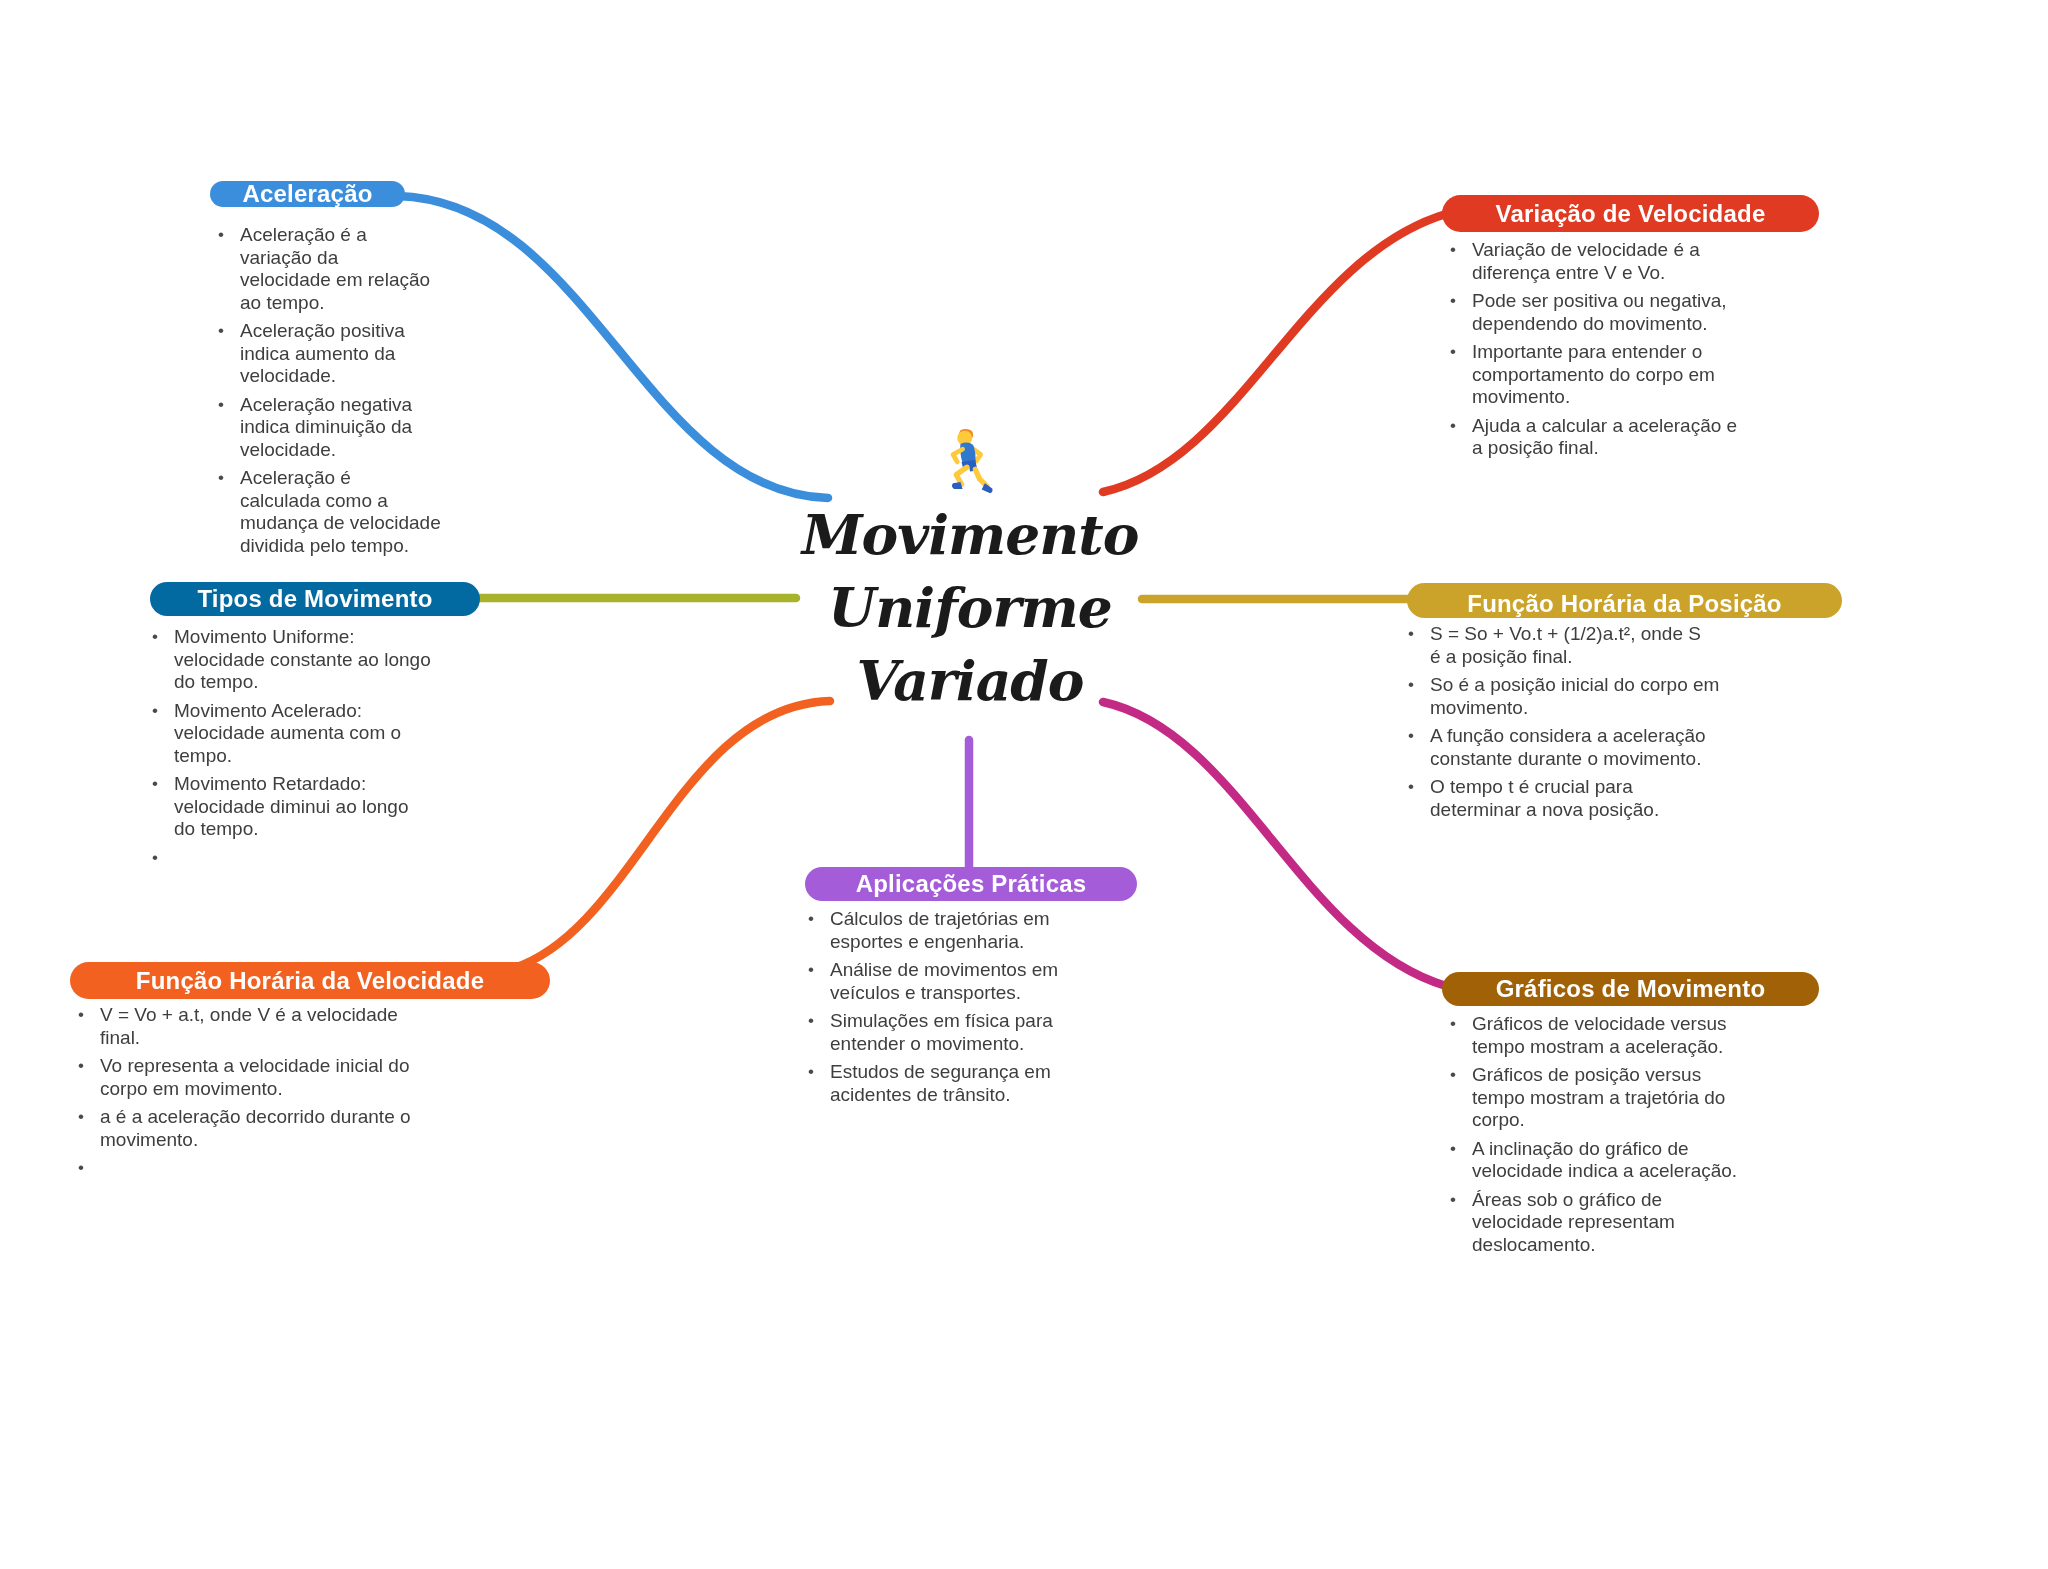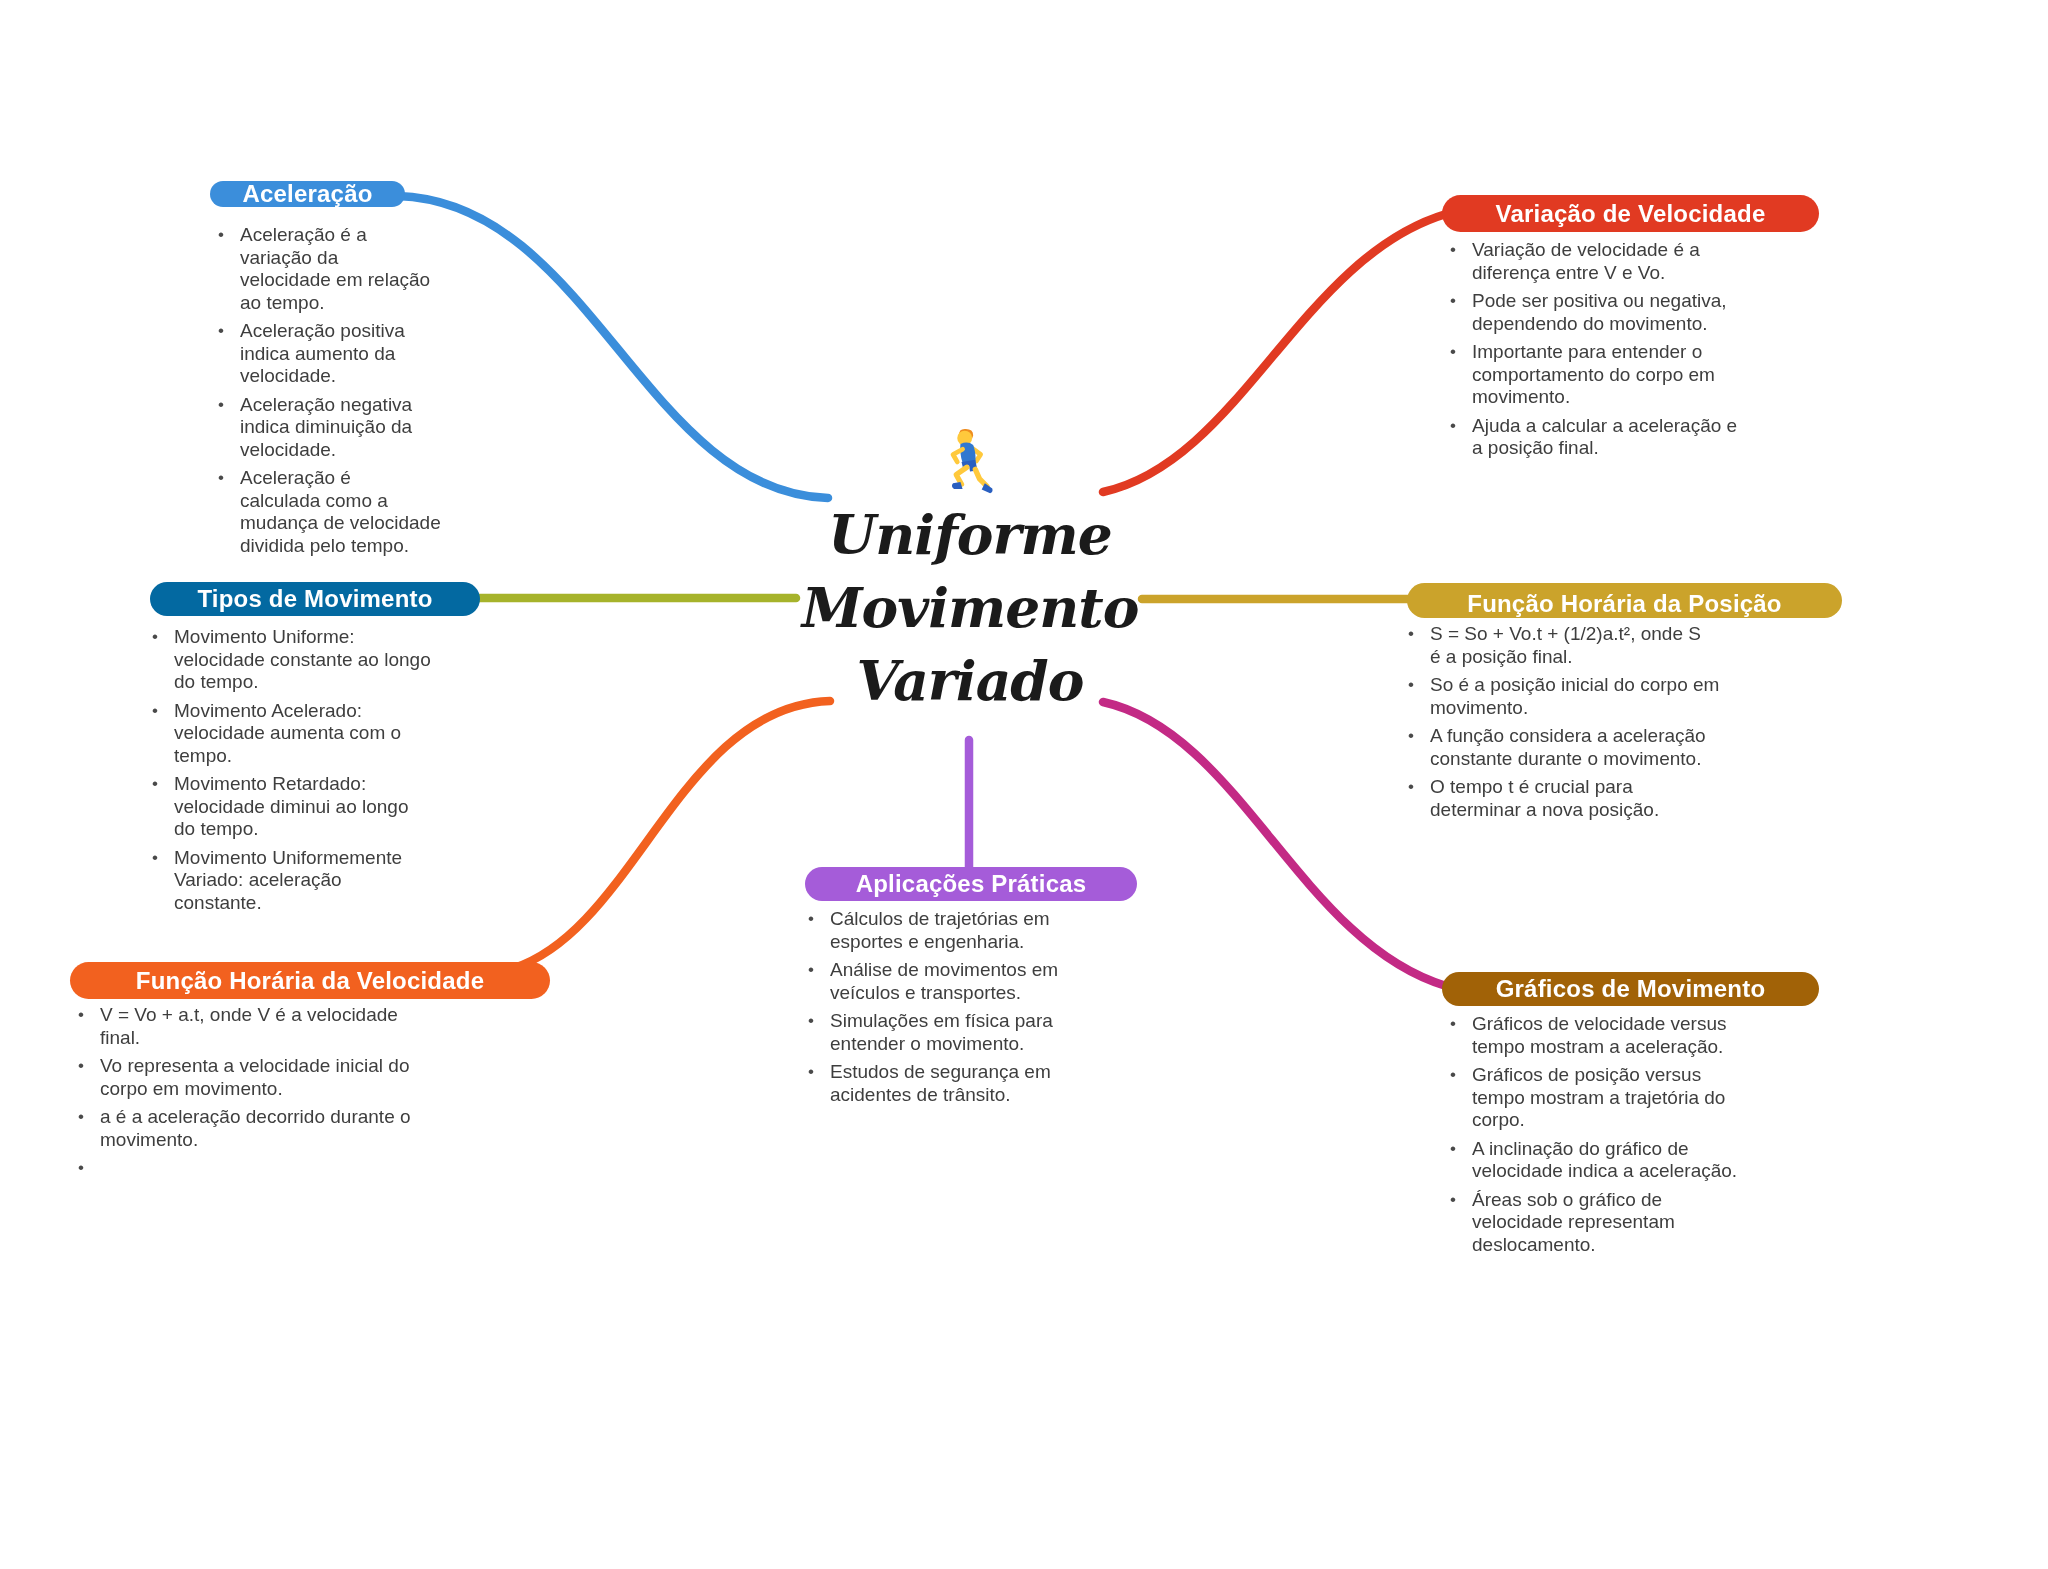--- a/index.html
+++ b/index.html
@@ -67,22 +67,22 @@
       <path d="M24 19 L32 25 L28 31" stroke="#FFC93C" stroke-width="4.5" fill="none" stroke-linecap="round" stroke-linejoin="round"></path>
       <path d="M13 15 Q20 12 25 16 Q28 24 27 32 Q20 36 15 33 Q12 23 13 15 Z" fill="#3178D0"></path>
       <path d="M15 20 L6 25 L10 32" stroke="#FFC93C" stroke-width="4.5" fill="none" stroke-linecap="round" stroke-linejoin="round"></path>
       <path d="M14 32 L27 30 L29 40 L22 41 L21 35 L16 40 Z" fill="#2A5FC0"></path>
       <path d="M19 37 L9 44 L14 53" stroke="#FFC93C" stroke-width="5" fill="none" stroke-linecap="round" stroke-linejoin="round"></path>
       <path d="M13 51 L6 52 Q3.5 55 7 57.5 L15 57.5 Z" fill="#2A5FC0"></path>
       <path d="M27 39 L31 48 L38 55" stroke="#FFC93C" stroke-width="5" fill="none" stroke-linecap="round" stroke-linejoin="round"></path>
       <path d="M36 52 L43 57 Q44 60.5 41 61.5 L33 58 Z" fill="#2A5FC0"></path>
     </svg>
     <div class="center-title">
+      <div>Movimento</div>
       <div>Uniforme</div>
-      <div>Movimento</div>
       <div>Variado</div>
     </div>
   </div>
 
   <div class="pill pill-aceleracao" style="background: rgb(59, 142, 219);">
     <span>Aceleração</span>
   </div>
   <ul class="list list-aceleracao">
     <li>
         <span class="dot">•</span>
@@ -129,23 +129,20 @@
 tempo.</span>
       </li>
     <li>
         <span class="dot">•</span>
         <span class="txt">Movimento Retardado:
 velocidade diminui ao longo
 do tempo.</span>
       </li>
     <li>
         <span class="dot">•</span>
-        <span class="txt">Movimento Uniformemente
-Variado: aceleração
-constante.</span>
       </li>
   </ul>
 
   <div class="pill pill-fhv" style="background: rgb(242, 97, 31);">
     <span>Função Horária da Velocidade</span>
   </div>
   <ul class="list list-fhv">
     <li>
         <span class="dot">•</span>
         <span class="txt">V = Vo + a.t, onde V é a velocidade

